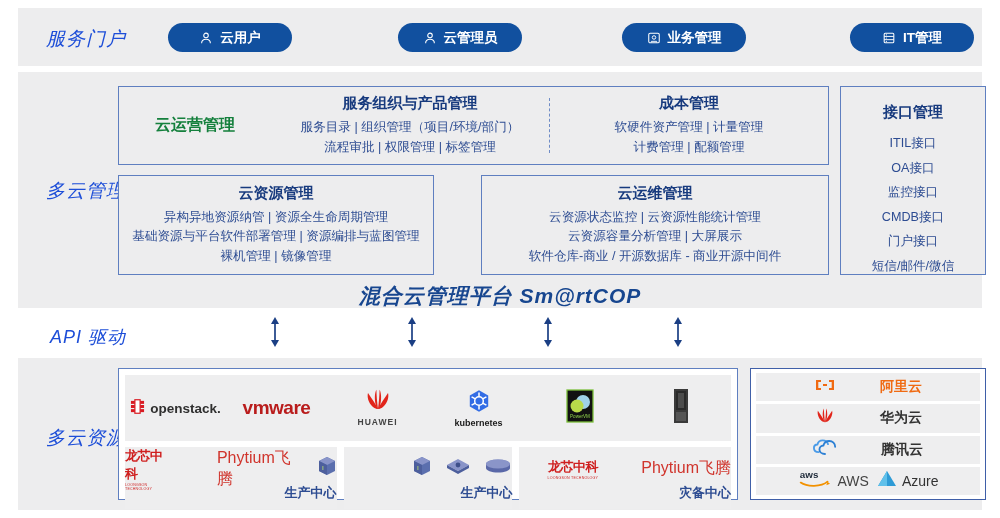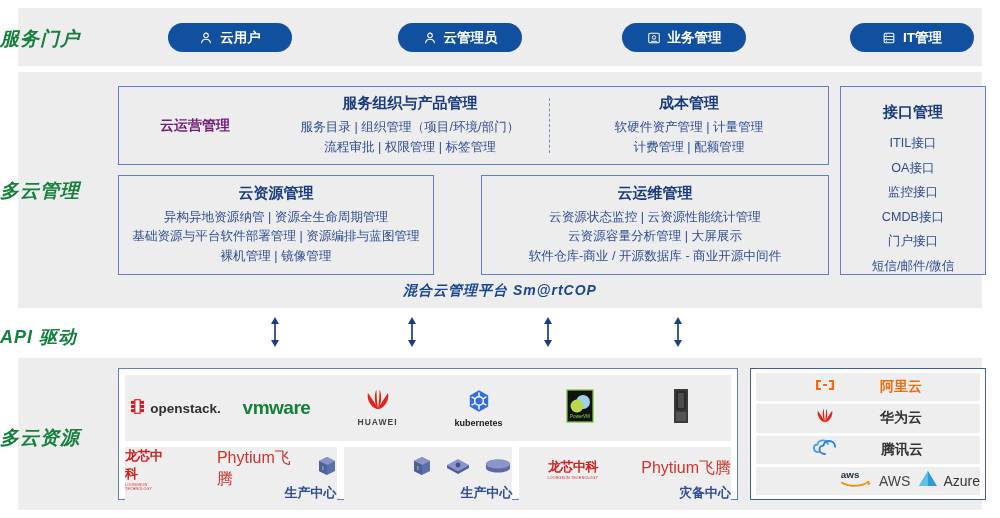--- a/index.html
+++ b/index.html
@@ -11,22 +11,22 @@
   .page{position:relative;width:1000px;height:518px;}
 
   
   .band{position:absolute;left:18px;right:18px;background:#ededee;}
   .band-portal{top:8px;height:58px;}
   .band-mcm{top:72px;height:236px;}
   .band-res{top:358px;height:152px;}
 
   
   .rail{
-    position:absolute;left:0;width:126px;text-align:left;
-    font-weight:bold;font-style:italic;color:#15803d;letter-spacing:1px;
+    position:absolute;left:0;width:126px;text-align:right;
+    font-weight:normal;font-style:italic;color:#1d4ed8;letter-spacing:1px;
   }
   .rail-portal{top:26px;font-size:19px;}
   .rail-mcm{top:178px;font-size:19px;}
   .rail-api{top:325px;font-size:18px;}
   .rail-res{top:425px;font-size:19px;}
 
   
   .pill{
     position:absolute;top:23px;height:29px;border-radius:15px;
     background:#11509f;color:#fff;display:flex;align-items:center;
@@ -44,21 +44,21 @@
     position:absolute;background:#ededee;border:1.3px solid #5f7fc0;
     box-sizing:border-box;
   }
   .mbox-ops{left:118px;top:86px;width:711px;height:79px;}
   .mbox-resmgmt{left:118px;top:175px;width:316px;height:100px;}
   .mbox-opsmaint{left:481px;top:175px;width:348px;height:100px;}
   .mbox-iface{left:840px;top:86px;width:146px;height:189px;}
 
   .ops-inner{display:flex;height:100%;align-items:center;}
   .ops-title{
-    width:152px;text-align:center;font-size:14px;font-weight:bold;color:#701a75;
+    width:152px;text-align:center;font-size:16px;font-weight:bold;color:#15803d;
   }
   .ops-col{flex:1;text-align:center;padding:0 6px;}
   .ops-divider{
     width:0;border-left:1.6px dashed #6f8cc6;align-self:stretch;
     margin:11px 0;
   }
   .grp-title{font-size:15px;font-weight:bold;color:#173a7e;margin-bottom:5px;}
   .grp-line{font-size:12.6px;color:#2d4c92;line-height:1.55;}
 
   .centerbox{
@@ -68,21 +68,21 @@
   .iface-inner{
     height:100%;display:flex;flex-direction:column;align-items:center;
     padding-top:16px;box-sizing:border-box;
   }
   .iface-title{font-size:15px;font-weight:bold;color:#173a7e;margin-bottom:9px;}
   .iface-item{font-size:12.6px;color:#2d4c92;line-height:1.95;}
 
   
   .plat-title{
     position:absolute;left:0;right:0;top:282px;text-align:center;
-    font-size:14px;font-weight:bold;font-style:italic;color:#17468f;
+    font-size:21px;font-weight:bold;font-style:italic;color:#17468f;
     letter-spacing:1px;
   }
 
   
   .arrow{position:absolute;top:315px;}
 
   
   .resbox{
     position:absolute;left:118px;top:368px;width:620px;height:132px;
     border:1.4px solid #5f7fc0;background:#fff;box-sizing:border-box;
@@ -108,32 +108,32 @@
 
   .cloudbox{
     position:absolute;left:750px;top:368px;width:236px;height:132px;
     border:1.4px solid #3f5fa8;background:#fff;box-sizing:border-box;
     padding:4px 5px;display:flex;flex-direction:column;gap:3px;
   }
   .cloudrow{
     background:#eeeeef;flex:1;display:flex;align-items:center;
     justify-content:center;gap:8px;
   }
-  .cloudrow.split{justify-content:flex-end;}
+  .cloudrow.split{justify-content:center;}
   .cloud-name{font-size:14px;font-weight:bold;padding-left:36px;}
   .cn-ali{color:#f06a12;}
   .cn-hw{color:#333;}
   .cn-tx{color:#333;}
   .cn-aws{color:#444;font-size:14px;font-weight:normal;}
   .cn-az{color:#333;font-size:14px;font-weight:normal;}
 
   
   .l-openstack{display:flex;align-items:center;gap:5px;}
   .l-os-text{font-size:13.5px;font-weight:bold;color:#2f2f2f;}
-  .l-vmware{font-size:19px;font-weight:bold;color:#15803d;letter-spacing:-0.5px;}
+  .l-vmware{font-size:19px;font-weight:bold;color:#b91c1c;letter-spacing:-0.5px;}
   .l-huawei-txt{font-size:8.5px;font-weight:bold;color:#444;letter-spacing:1px;margin-top:2px;}
   .l-k8s-txt{font-size:9px;font-weight:bold;color:#1a1a1a;margin-top:1px;}
   .l-loongson{display:flex;flex-direction:column;align-items:center;}
   .l-loongson b{font-size:13px;color:#cf1f1f;letter-spacing:-0.5px;}
   .l-loongson i{font-size:3.6px;color:#cf1f1f;font-style:normal;letter-spacing:0.2px;}
   .l-phytium{font-size:16px;font-weight:normal;color:#d0342c;margin-left:30px;}
 </style>
 </head>
 <body>
 

